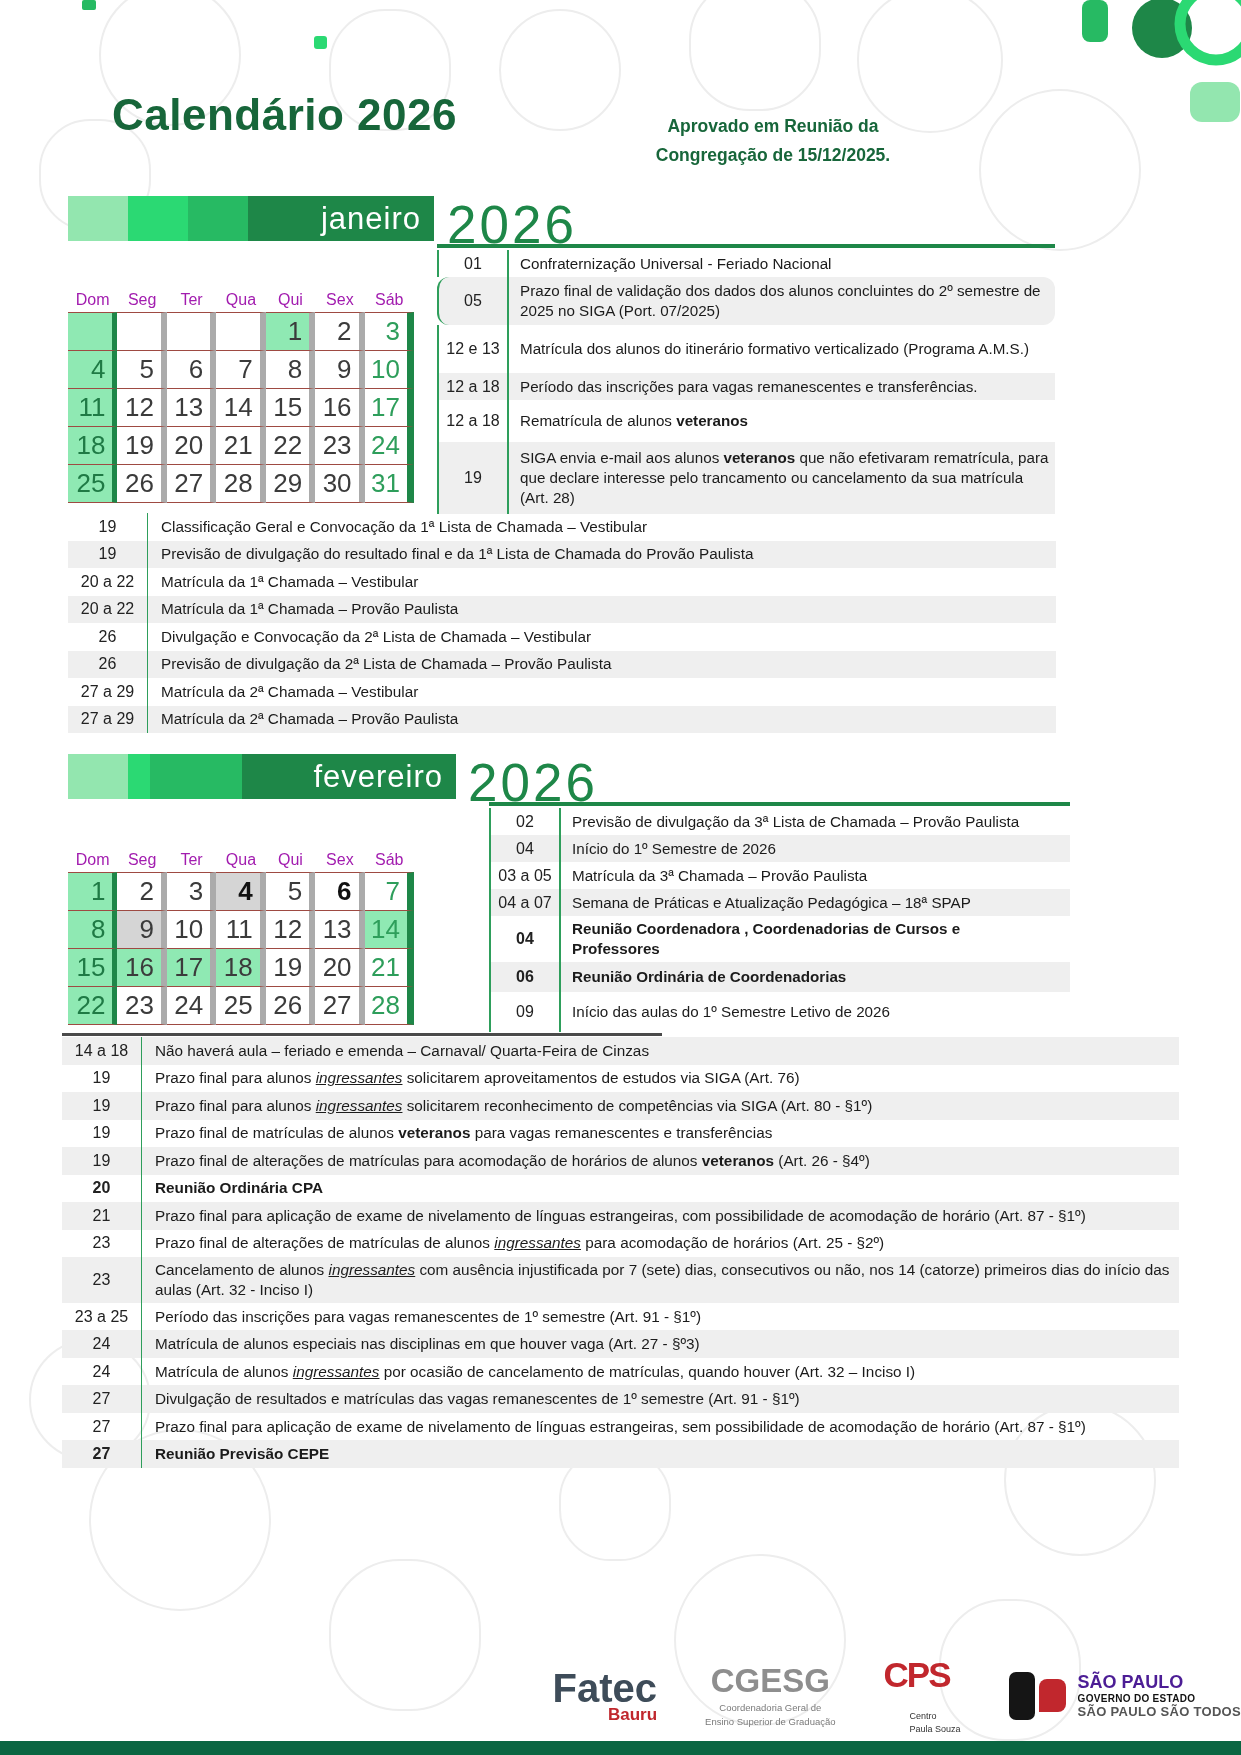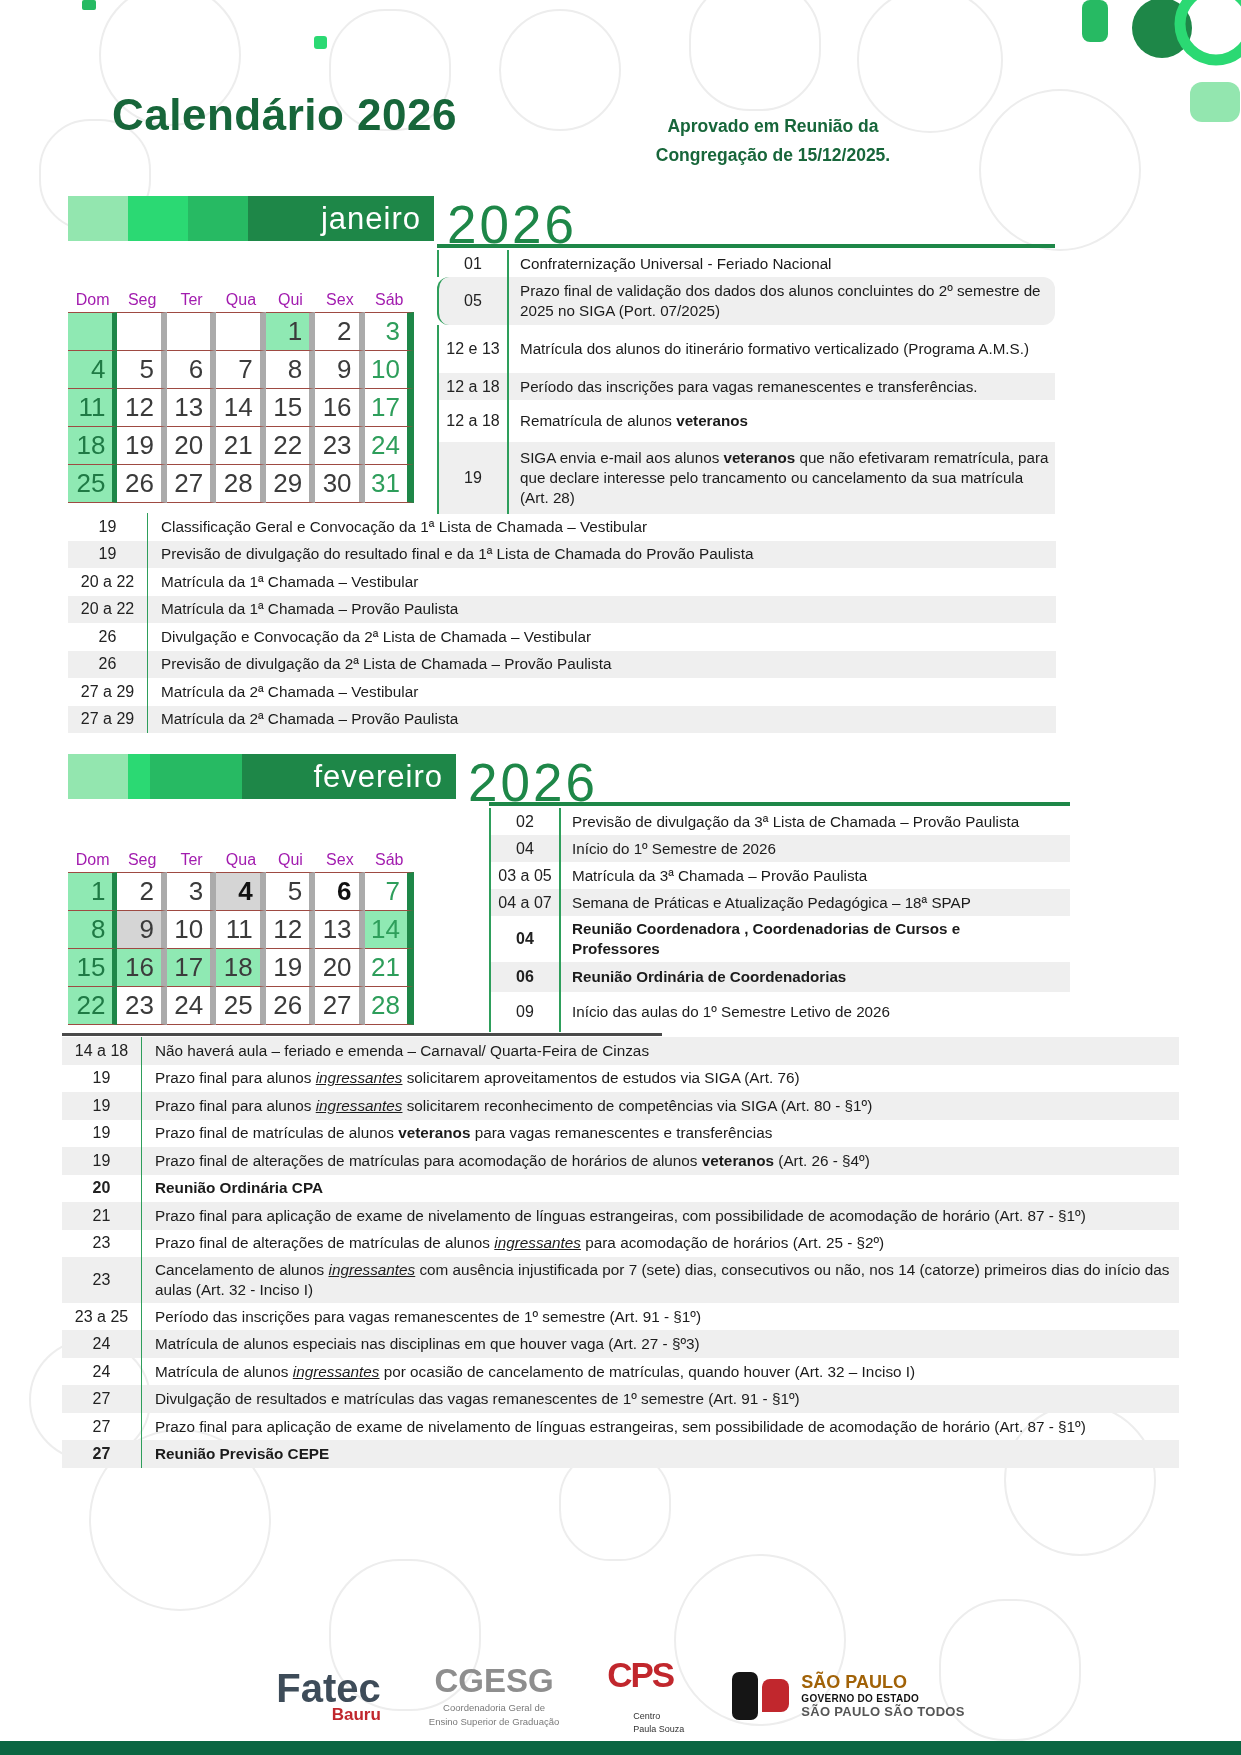--- a/index.html
+++ b/index.html
@@ -76,36 +76,36 @@
   .list-feb{left:62px;top:1037px;width:1117px;}
   .li-row{display:grid;grid-template-columns:80px 1fr;min-height:27.5px;align-items:center;}
   .li-date{align-self:stretch;display:flex;align-items:center;justify-content:center;
            font-size:16px;color:#222;border-right:1.5px solid #2E9E5B;padding:1px 4px;text-align:center;}
   .li-text{font-size:15.3px;padding:3px 8px 3px 13px;line-height:1.3;}
   .u{font-style:italic;text-decoration:underline;}
   .feb-divider{position:absolute;left:62px;top:1033px;width:600px;height:3px;background:#4a4a4a;}
 
   
   .footer{position:absolute;left:0;top:1650px;width:1241px;height:92px;display:flex;
-          justify-content:center;align-items:center;gap:48px;}
+          justify-content:flex-end;align-items:center;gap:48px;}
   .logo{display:flex;flex-direction:column;justify-content:center;}
   .fatec-name{font-size:40px;font-weight:bold;color:#3E4C59;line-height:1;}
   .fatec-city{font-size:17px;font-weight:bold;color:#C0272D;text-align:right;margin-top:-3px;}
   .cgesg-name{font-size:33px;font-weight:bold;color:#8E8E8E;text-align:center;line-height:1;}
   .cgesg-sub{font-size:9.5px;color:#7a7a7a;text-align:center;line-height:1.4;margin-top:4px;}
   .logo-cps{align-items:flex-start;}
   .cps-mark{font-size:35px;font-weight:bold;color:#C1272D;letter-spacing:-2px;line-height:1;}
   .cps-sub{font-size:9px;color:#333;line-height:1.35;margin-left:26px;margin-top:18px;}
   .logo-sp{flex-direction:row;align-items:center;}
   .sp-mark{position:relative;width:60px;height:48px;}
   .sp-s{position:absolute;left:0;top:0;width:26px;height:48px;background:#151515;border-radius:7px;}
   .sp-p{position:absolute;left:30px;top:7px;width:27px;height:33px;background:#C1272D;
         border-radius:8px;border-bottom-left-radius:0;}
   .sp-text{margin-left:9px;}
-  .sp-l1{font-size:18px;font-weight:bold;color:#a16207;line-height:1.1;}
+  .sp-l1{font-size:18px;font-weight:bold;color:#4c1d95;line-height:1.1;}
   .sp-l2{font-size:10px;font-weight:bold;color:#111;letter-spacing:.3px;}
   .sp-l3{font-size:13px;font-weight:bold;color:#555;letter-spacing:.3px;}
 
   .bottom-bar{position:absolute;left:0;top:1741px;width:1241px;height:14px;background:#0A6642;}
 </style>
 </head>
 <body>
 
 <div class="page">
 

